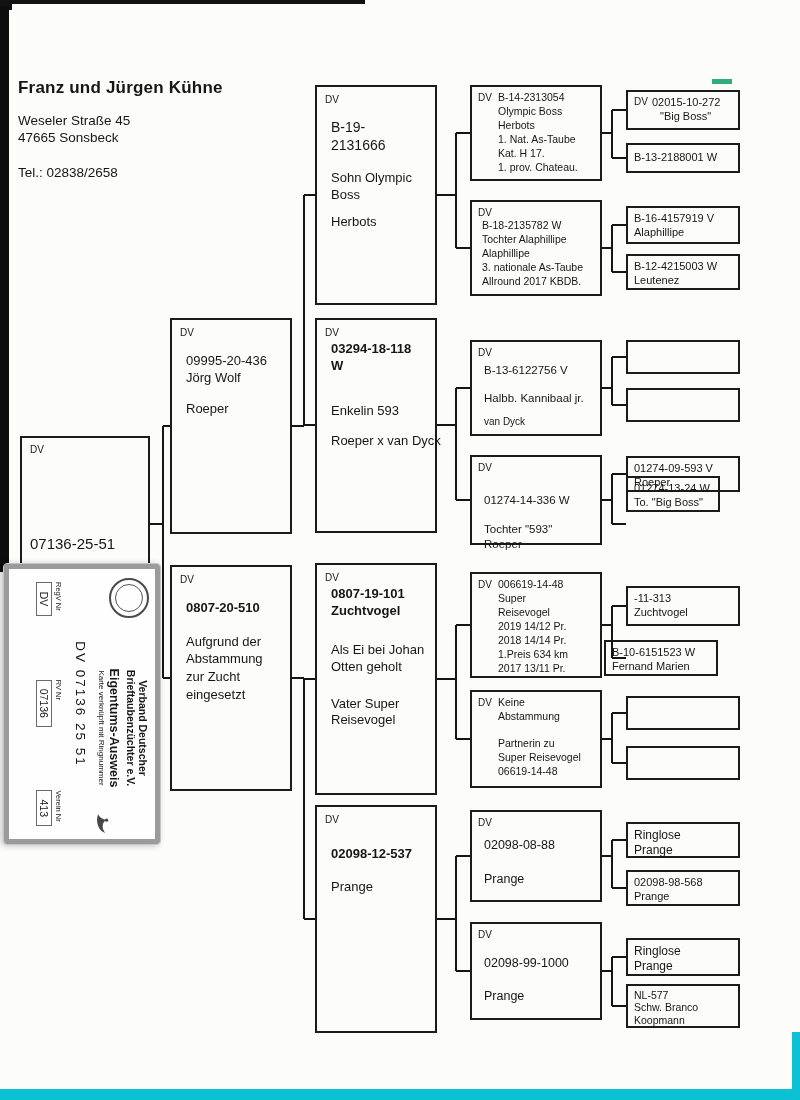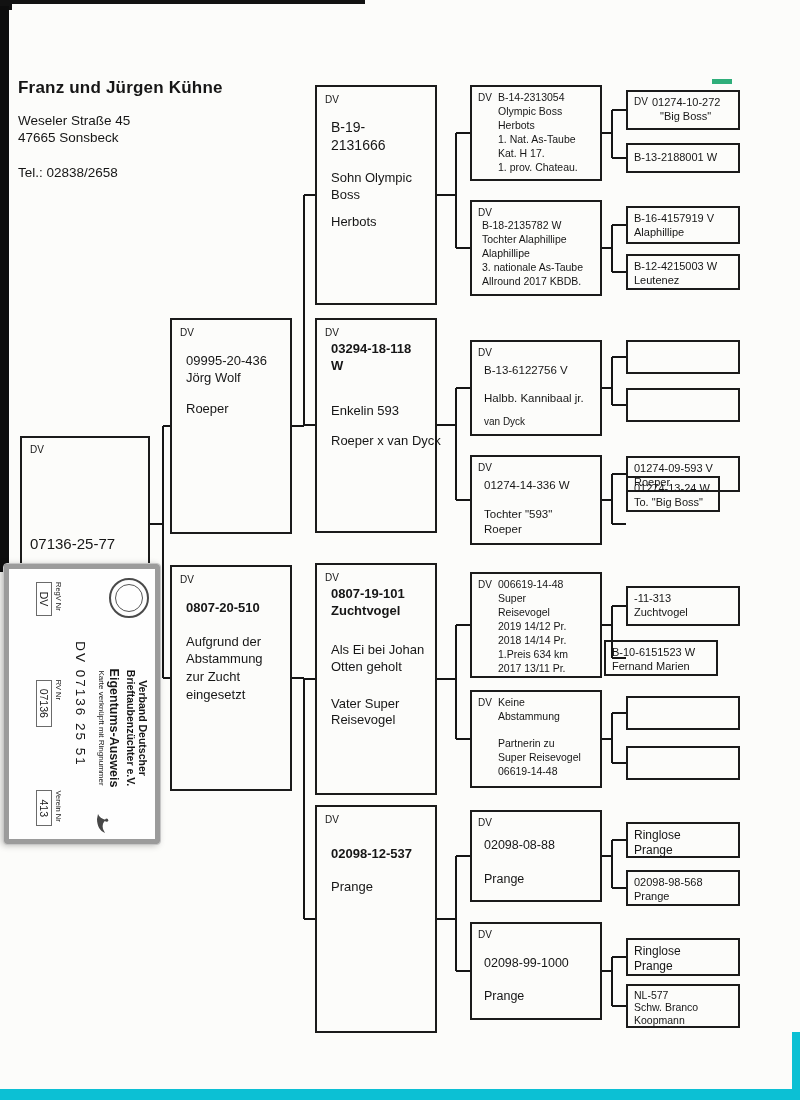--- a/index.html
+++ b/index.html
@@ -120,21 +120,21 @@
         <line x1="612" y1="888" x2="626" y2="888"></line>
       <line x1="602" y1="971" x2="612" y2="971"></line>
         <line x1="612" y1="957" x2="612" y2="1006"></line>
         <line x1="612" y1="957" x2="626" y2="957"></line>
         <line x1="612" y1="1006" x2="626" y2="1006"></line>
     </g>
   </svg>
 
   <div class="b pad" style="left:20px;top:436px;width:130px;height:176px">
     <div class="dv">DV</div>
-    <div style="margin-top:80px;font-size:15px">07136-25-77</div>
+    <div style="margin-top:80px;font-size:15px">07136-25-51</div>
   </div>
 
   <div class="b pad g23" style="left:170px;top:318px;width:122px;height:216px">
     <div class="dv">DV</div>
     <div class="ml" style="margin-top:14px">09995-20-436</div>
     <div class="ml">Jörg Wolf</div>
     <div class="ml" style="margin-top:14px">Roeper</div>
   </div>
 
   <div class="b pad g23" style="left:170px;top:565px;width:122px;height:226px">
@@ -195,21 +195,21 @@
 
   <div class="b g4" style="left:470px;top:340px;width:132px;height:96px">
     <div class="dv">DV</div>
     <div class="ml" style="margin-top:4px;font-size:11.5px">B-13-6122756 V</div>
     <div class="ml" style="margin-top:12px;font-size:11.5px">Halbb. Kannibaal jr.</div>
     <div class="ml" style="margin-top:9px;font-size:10px">van Dyck</div>
   </div>
 
   <div class="b g4" style="left:470px;top:455px;width:132px;height:90px">
     <div class="dv">DV</div>
-    <div class="ml" style="margin-top:4px;font-size:11.5px">01274-14-336 W</div>
+    <div class="ml" style="margin-top:19px;font-size:11.5px">01274-14-336 W</div>
     <div class="ml" style="margin-top:13px;font-size:11.5px">Tochter "593"</div>
     <div class="ml" style="font-size:11.5px">Roeper</div>
   </div>
 
   <div class="b g4" style="left:470px;top:572px;width:132px;height:106px">
     <span class="dvi">DV</span>
     <div style="margin-left:20px">
       <div>006619-14-48</div>
       <div>Super</div>
       <div>Reisevogel</div>
@@ -237,21 +237,21 @@
     <div class="ml" style="margin-top:17px;font-size:12.5px">Prange</div>
   </div>
 
   <div class="b g4" style="left:470px;top:922px;width:132px;height:98px">
     <div class="dv">DV</div>
     <div class="ml" style="margin-top:14px;font-size:12.5px">02098-99-1000</div>
     <div class="ml" style="margin-top:16px;font-size:12.5px">Prange</div>
   </div>
 
   <div class="b g5" style="left:626px;top:90px;width:114px;height:40px">
-    <div><span class="dvi">DV</span><span>01274-10-272</span></div>
+    <div><span class="dvi">DV</span><span>02015-10-272</span></div>
     <div style="margin-left:26px">"Big Boss"</div>
   </div>
 
   <div class="b g5" style="left:626px;top:143px;width:114px;height:30px;padding-top:6px">
     <div>B-13-2188001 W</div>
   </div>
 
   <div class="b g5" style="left:626px;top:206px;width:114px;height:38px">
     <div>B-16-4157919 V</div>
     <div>Alaphillipe</div>

